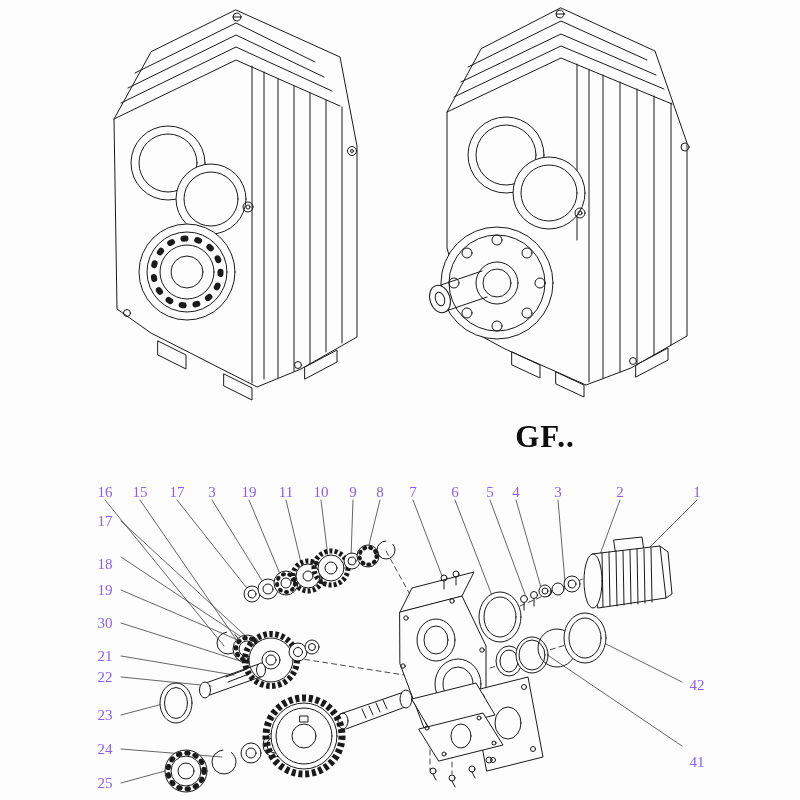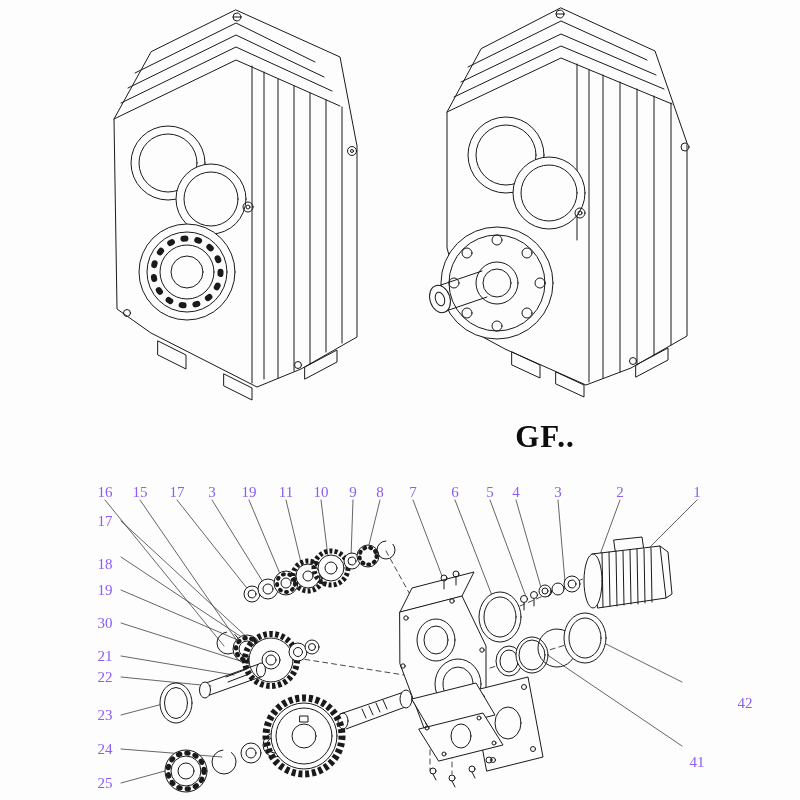--- a/index.html
+++ b/index.html
@@ -375,17 +375,17 @@
       <span class="part-label" style="left: 697px; top: 492px;">1</span>
       <span class="part-label" style="left: 105px; top: 521px;">17</span>
       <span class="part-label" style="left: 105px; top: 557px; margin-top: 7px;">18</span>
       <span class="part-label" style="left: 105px; top: 590px;">19</span>
       <span class="part-label" style="left: 105px; top: 623px;">30</span>
       <span class="part-label" style="left: 105px; top: 656px;">21</span>
       <span class="part-label" style="left: 105px; top: 677px;">22</span>
       <span class="part-label" style="left: 105px; top: 715px;">23</span>
       <span class="part-label" style="left: 105px; top: 749px;">24</span>
       <span class="part-label" style="left: 105px; top: 783px;">25</span>
-      <span class="part-label" style="left: 697px; top: 703px; margin-left: 48px;">42</span>
+      <span class="part-label" style="left: 697px; top: 685px;">42</span>
       <span class="part-label" style="left: 697px; top: 749px; margin-top: 13px;">41</span>
     </div>
 
 </div>
 
 </body></html>

